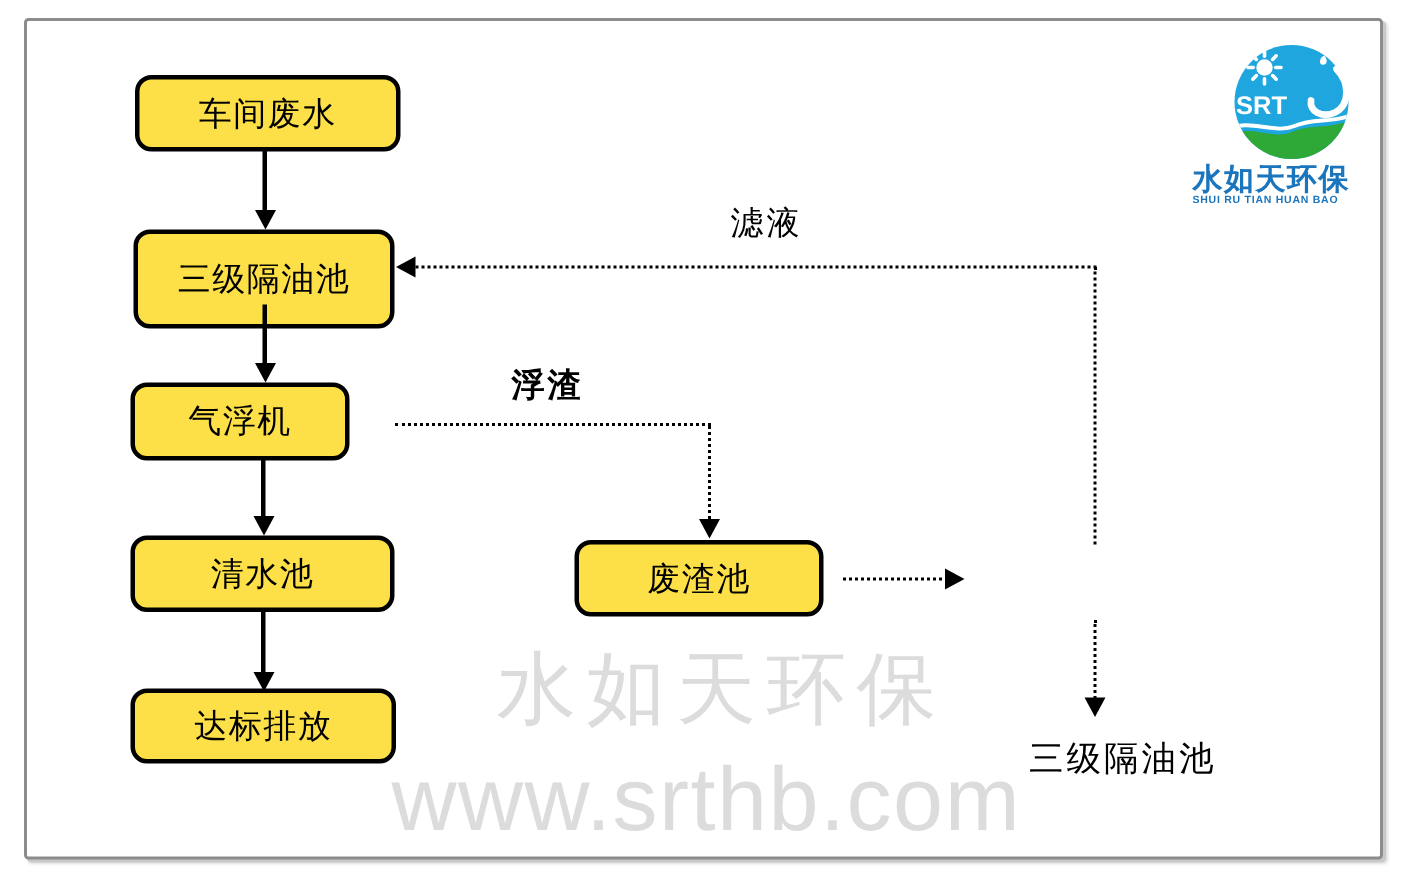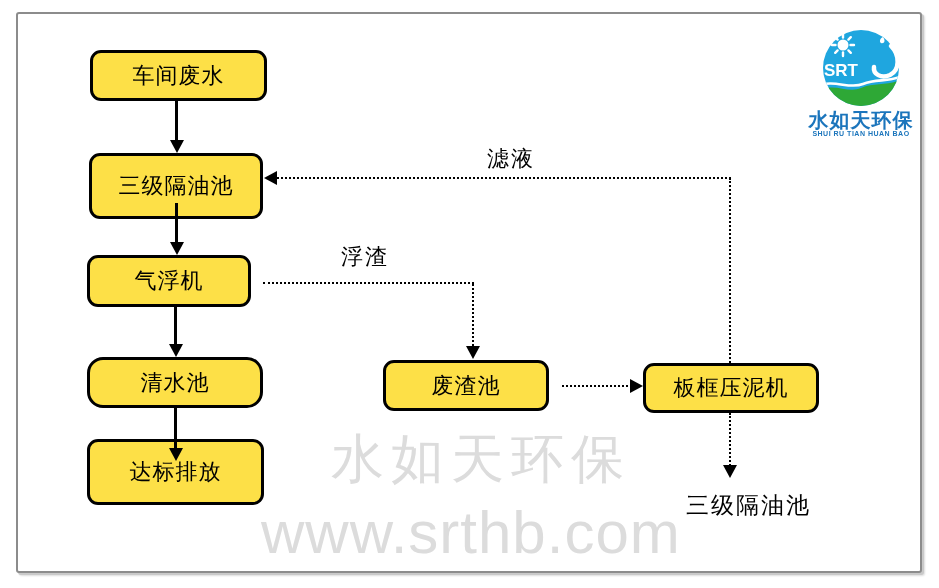--- a/index.html
+++ b/index.html
@@ -28,71 +28,70 @@
         border-top:7px solid transparent;border-bottom:7px solid transparent;
         border-right:13px solid #000;}
   .head-right{position:absolute;width:0;height:0;z-index:2;
         border-top:7px solid transparent;border-bottom:7px solid transparent;
         border-left:13px solid #000;}
   .edge-label{position:absolute;font-size:22px;color:#000;z-index:2;
         letter-spacing:2px;white-space:nowrap;}
   .terminal-label{position:absolute;font-size:23px;color:#000;z-index:3;
         letter-spacing:2px;white-space:nowrap;}
   
-  .logo{position:absolute;left:795px;top:29px;width:132px;z-index:3;text-align:center;}
+  .logo{position:absolute;left:795px;top:29px;width:132px;z-index:3;}
   .logo svg{display:block;margin:0 auto;}
   .logo-cn{font-family:"Liberation Sans","DejaVu Sans",sans-serif;
         font-weight:bold;font-size:20px;letter-spacing:1px;color:#1b75bc;
         line-height:20px;margin-top:1px;white-space:nowrap;}
   .logo-en{font-family:"Liberation Sans","DejaVu Sans",sans-serif;
         font-weight:bold;font-size:7px;letter-spacing:0.5px;color:#1b75bc;
         line-height:8px;white-space:nowrap;}
 </style>
 </head>
 <body>
 
 <div class="canvas">
 
   <div class="frame"></div>
 
   <div class="wm wm-cn">水如天环保</div>
   <div class="wm wm-url">www.srthb.com</div>
 
   <div class="node" style="left:90px;top:50px;width:177px;height:51px;">车间废水</div>
   <div class="node" style="left:89px;top:153px;width:174px;height:66px;">三级隔油池</div>
-  <div class="node" style="left:87px;top:255px;width:164px;height:52px;">气浮机</div>
-  <div class="node" style="left:87px;top:357px;width:176px;height:51px;border-radius:16px;">清水池</div>
-  <div class="node" style="left:87px;top:439px;width:177px;height:66px;font-family:Liberation Serif, serif;">达标排放</div>
+  <div class="node" style="left:87px;top:255px;width:146px;height:52px;">气浮机</div>
+  <div class="node" style="left:87px;top:357px;width:176px;height:51px;">清水池</div>
+  <div class="node" style="left:87px;top:459px;width:177px;height:50px;font-family:Liberation Serif, serif;">达标排放</div>
   <div class="node" style="left:383px;top:360px;width:166px;height:51px;">废渣池</div>
-  <div class="node" style="left:643px;top:363px;width:176px;height:50px;">板框压泥机</div>
 
   <div class="vline" style="left:175px;top:100px;height:42px;"></div>
   <div class="head-down" style="left:170px;top:140px;"></div>
 
   <div class="vline" style="left:175px;top:203px;height:40px;"></div>
   <div class="head-down" style="left:170px;top:242px;"></div>
 
   <div class="vline" style="left:174px;top:306px;height:40px;"></div>
   <div class="head-down" style="left:169px;top:344px;"></div>
 
   <div class="vline" style="left:174px;top:407px;height:42px;"></div>
   <div class="head-down" style="left:169px;top:448px;"></div>
 
   <div class="dot-h" style="left:263px;top:282px;width:211px;"></div>
   <div class="dot-v" style="left:472px;top:284px;height:62px;"></div>
   <div class="head-down" style="left:466px;top:346px;"></div>
-  <div class="edge-label" style="left:341px;top:242px;">浮渣</div>
+  <div class="edge-label" style="left:341px;top:242px;font-weight:bold;">浮渣</div>
 
   <div class="dot-h" style="left:562px;top:385px;width:70px;"></div>
   <div class="head-right" style="left:630px;top:379px;"></div>
 
   <div class="dot-v" style="left:729px;top:178px;height:185px;"></div>
   <div class="dot-h" style="left:277px;top:177px;width:454px;"></div>
   <div class="head-left" style="left:264px;top:171px;"></div>
-  <div class="edge-label" style="left:487px;top:144px;font-family:Liberation Mono, monospace;">滤液</div>
+  <div class="edge-label" style="left:487px;top:134px;font-family:Liberation Mono, monospace;">滤液</div>
 
   <div class="dot-v" style="left:729px;top:413px;height:53px;"></div>
   <div class="head-down" style="left:723px;top:465px;"></div>
   <div class="terminal-label" style="left:686px;top:490px;">三级隔油池</div>
 
   <div class="logo">
     <svg width="100" height="80" viewBox="0 0 100 80">
       <defs>
         <clipPath id="logoClip">
             <circle cx="50" cy="39" r="38"></circle>

